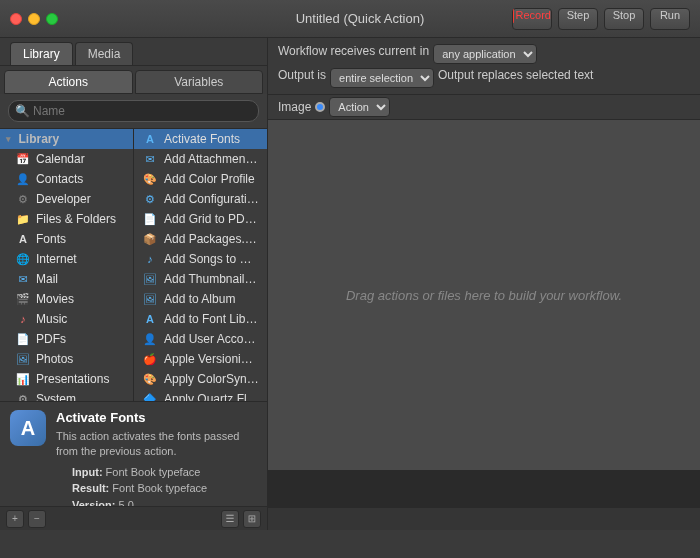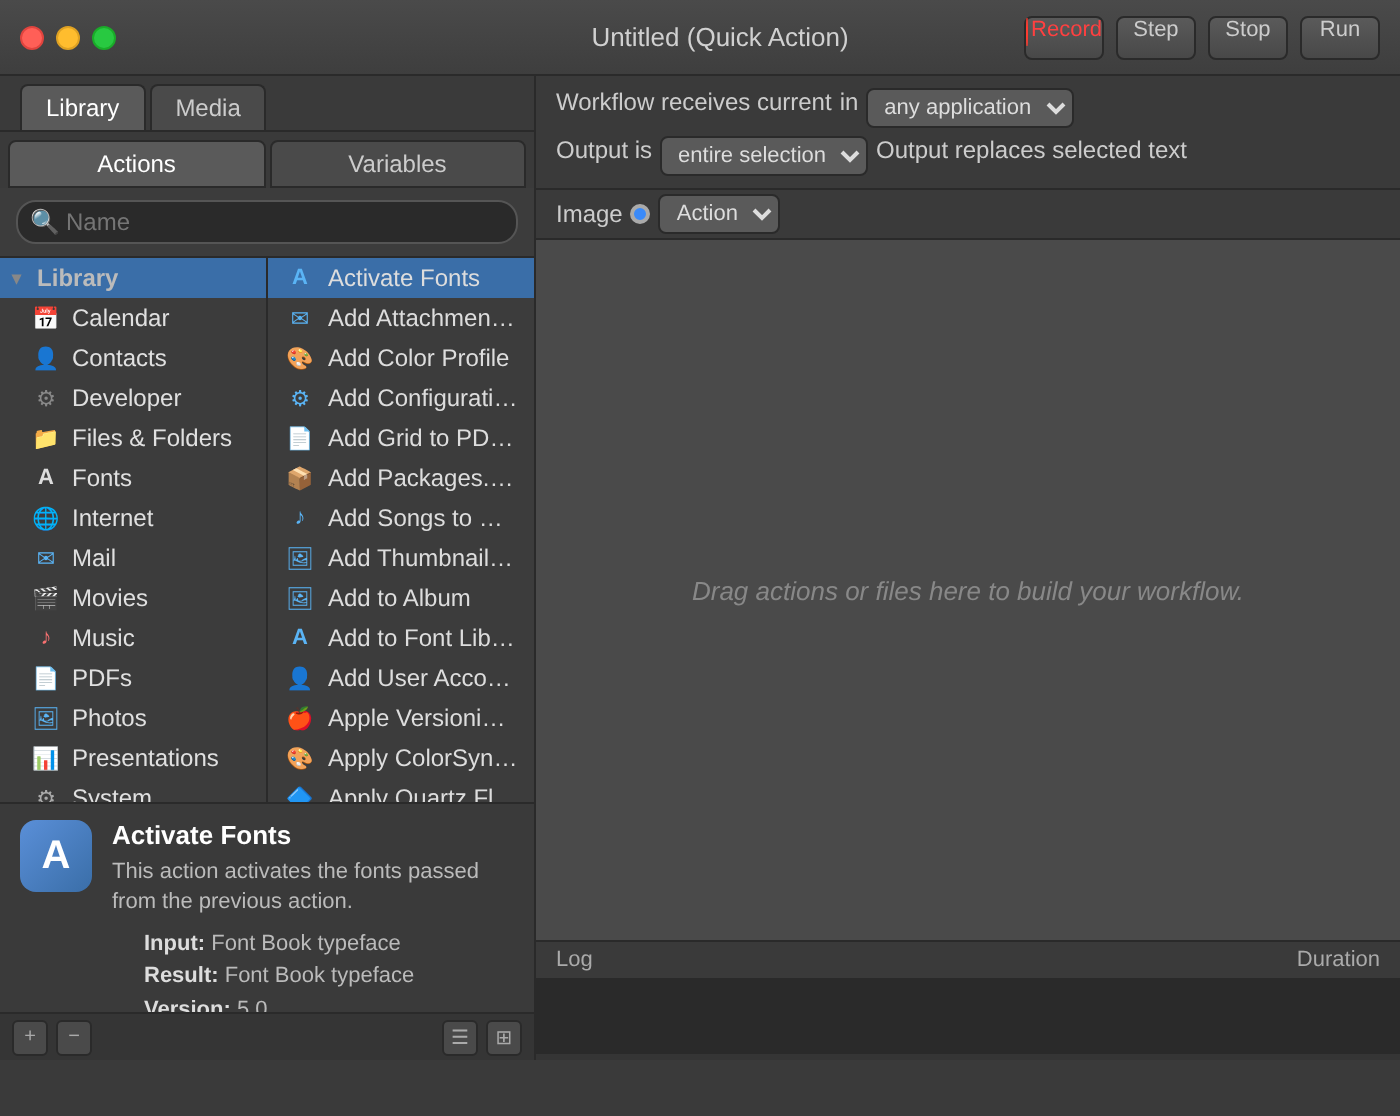--- a/index.html
+++ b/index.html
@@ -622,21 +622,17 @@
           <option>Action</option>
         </select>
       </div>
     </div>
 
     <div class="workflow-canvas">
       <span>Drag actions or files here to build your workflow.</span>
     </div>
 
     <div class="log-area">
-      <div class="log-header">
-        <span>Log</span>
-        <span>Duration</span>
-      </div>
       <div class="log-content"></div>
     </div>
 
   </div>
 </div>
 
 </body></html>

